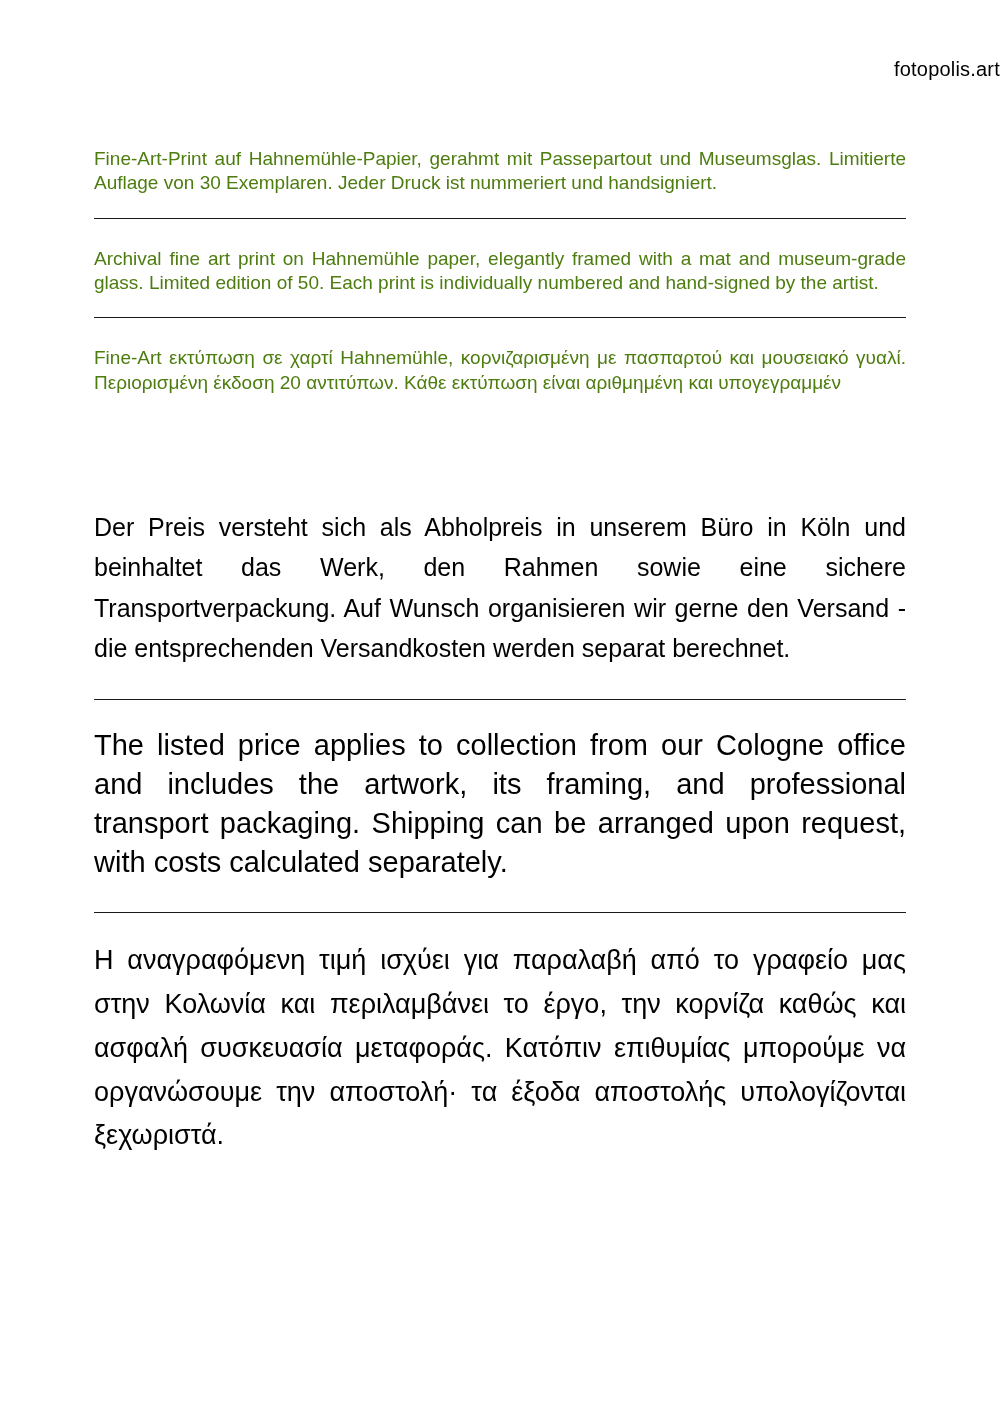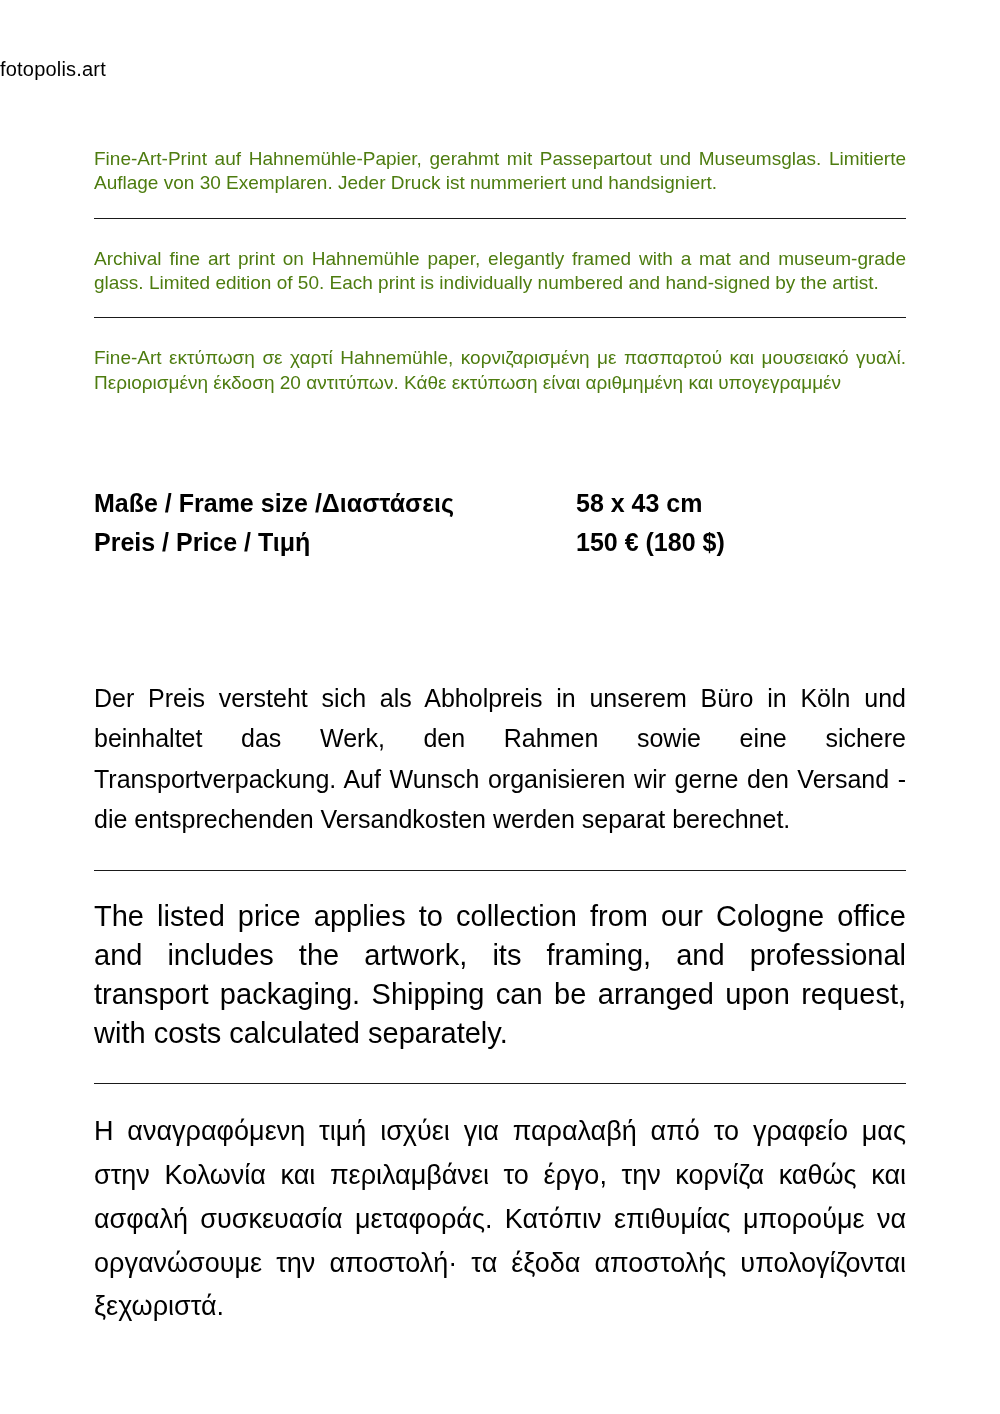--- a/index.html
+++ b/index.html
@@ -16,21 +16,21 @@
     overflow: hidden;
   }
   .page {
     width: 1000px;
     height: 1414px;
     box-sizing: border-box;
     padding: 0;
     position: relative;
   }
   .site-title {
-    text-align: left;
+    text-align: right;
     font-size: 20px;
     font-weight: 400;
     letter-spacing: 0.2px;
     margin-top: 58px;
     margin-bottom: 0;
     color: #000;
   }
   .content {
     margin: 0 94px 0 94px;
   }
@@ -104,32 +104,20 @@
   <div class="content">
 
     <p class="para block-desc-de">Fine-Art-Print auf Hahnemühle-Papier, gerahmt mit Passepartout und Museumsglas. Limitierte Auflage von 30 Exemplaren. Jeder Druck ist nummeriert und handsigniert.</p>
     <hr class="rule">
 
     <p class="para block-desc-en">Archival fine art print on Hahnemühle paper, elegantly framed with a mat and museum-grade glass. Limited edition of 50. Each print is individually numbered and hand-signed by the artist.</p>
     <hr class="rule">
 
     <p class="para block-desc-el">Fine-Art εκτύπωση σε χαρτί Hahnemühle, κορνιζαρισμένη με πασπαρτού και μουσειακό γυαλί. Περιορισμένη έκδοση 20 αντιτύπων. Κάθε εκτύπωση είναι αριθμημένη και υπογεγραμμέν</p>
 
-    <table class="spec-table">
-      <tbody>
-          <tr>
-        <td class="spec-label">Maße / Frame size /Διαστάσεις</td>
-        <td class="spec-value">58 x 43 cm</td>
-      </tr>
-      <tr>
-        <td class="spec-label">Preis / Price / Τιμή</td>
-        <td class="spec-value">150 € (180 $)</td>
-      </tr>
-    </tbody>
-      </table>
 
     <p class="shipping-de">Der Preis versteht sich als Abholpreis in unserem Büro in Köln und beinhaltet das Werk, den Rahmen sowie eine sichere Transportverpackung. Auf Wunsch organisieren wir gerne den Versand - die entsprechenden Versandkosten werden separat berechnet.</p>
     <hr class="rule rule-ship">
 
     <p class="shipping-en">The listed price applies to collection from our Cologne office and includes the artwork, its framing, and professional transport packaging. Shipping can be arranged upon request, with costs calculated separately.</p>
     <hr class="rule rule-ship">
 
     <p class="shipping-el">Η αναγραφόμενη τιμή ισχύει για παραλαβή από το γραφείο μας στην Κολωνία και περιλαμβάνει το έργο, την κορνίζα καθώς και ασφαλή συσκευασία μεταφοράς. Κατόπιν επιθυμίας μπορούμε να οργανώσουμε την αποστολή· τα έξοδα αποστολής υπολογίζονται ξεχωριστά.</p>
 
   </div>

